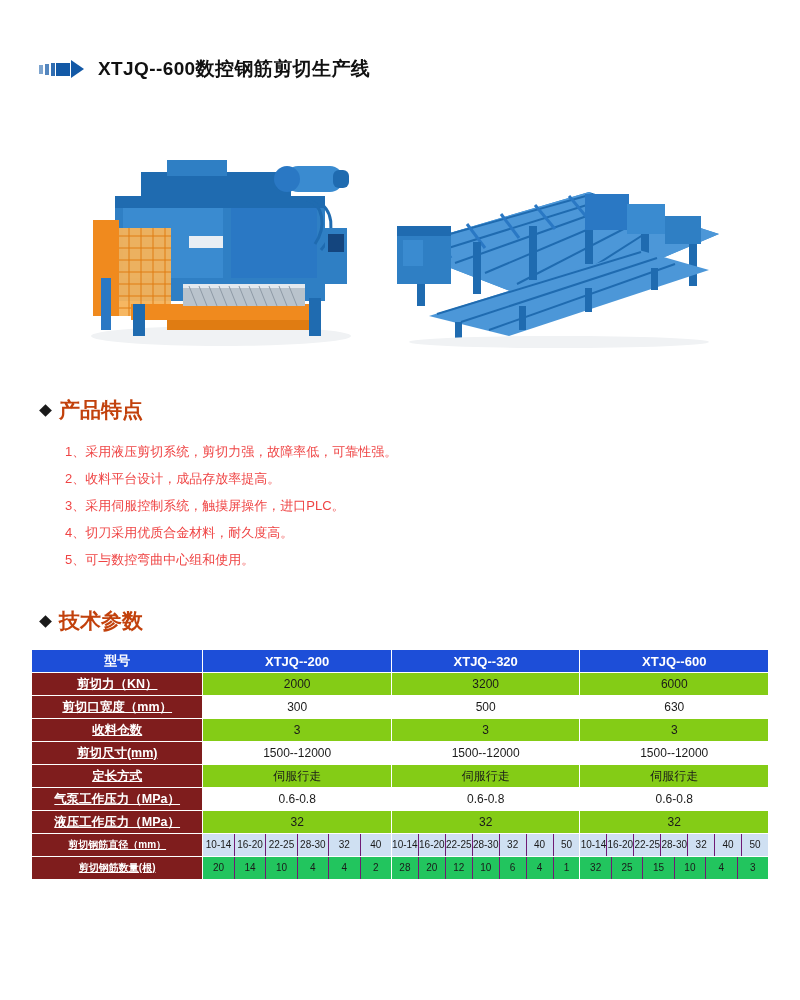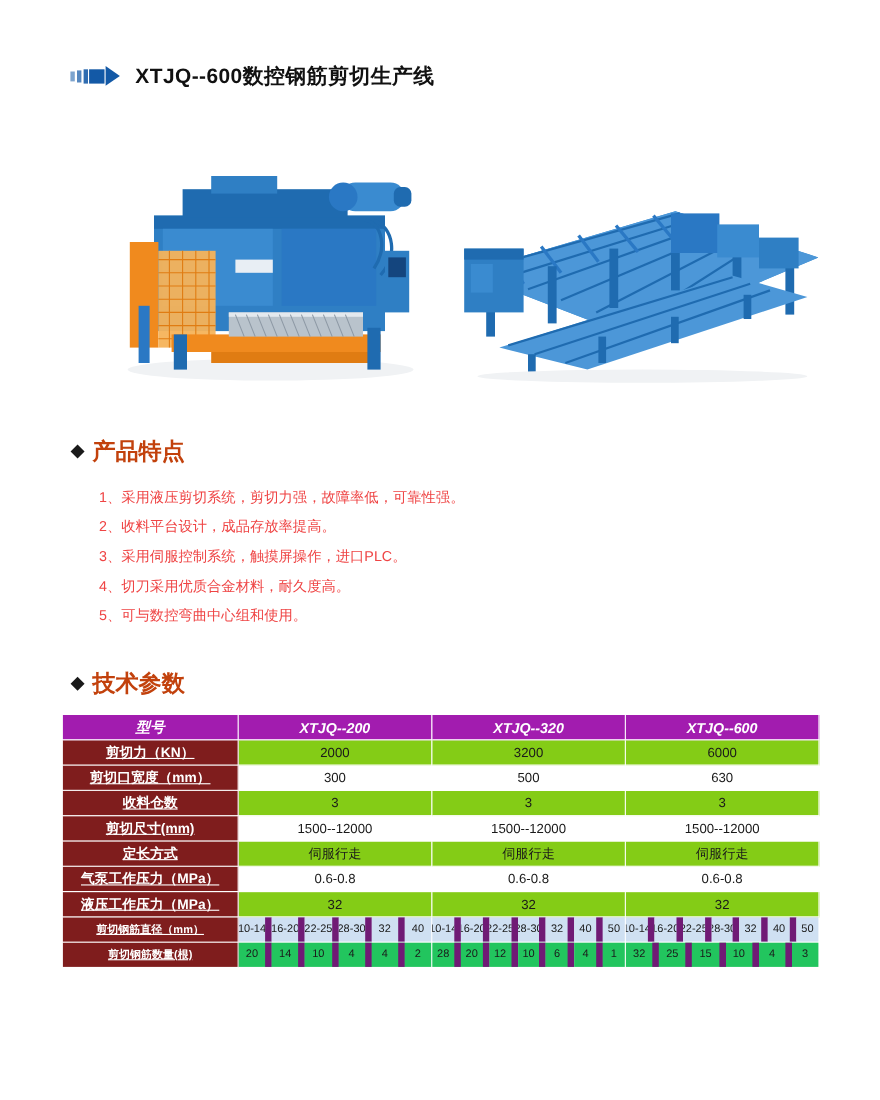--- a/index.html
+++ b/index.html
@@ -14,21 +14,21 @@
     color: #1a1a1a;
     position: relative;
     overflow: hidden;
   }
 
   .page {
     position: relative;
     width: 800px;
     height: 1000px;
     box-sizing: border-box;
-    padding: 0 56px;
+    padding: 0 31px;
   }
 
   
   .header {
     display: flex;
     align-items: center;
     padding-top: 56px;
     margin-left: 8px;
   }
   .arrow-mark {
@@ -134,41 +134,40 @@
     background: #7f1d1d;
     color: #ffffff;
     font-weight: bold;
     width: 160px;
     font-size: 12.5px;
     text-decoration: underline;
   }
   .val-odd { background: #84cc16; color: #1a1a1a; }
   .val-even { background: #ffffff; color: #1a1a1a; }
   .hdr {
-    background: #a21caf;
+    background: #1d4ed8;
     color: #ffffff;
     font-weight: bold;
     font-size: 13px;
-    font-style: italic;
   }
   .sub td {
     font-size: 10px;
     height: 21px;
   }
   .subgrid {
     display: flex;
     width: 100%;
     height: 100%;
   }
   .subgrid > div {
     flex: 1 1 0;
     display: flex;
     align-items: center;
     justify-content: center;
-    border-right: 6px solid #701a75;
+    border-right: 1px solid #701a75;
     font-size: 10px;
     line-height: 1;
     overflow: hidden;
     white-space: nowrap;
   }
   .subgrid > div:last-child { border-right: none; }
   .row-dia .subgrid > div { background: #cfe0f2; }
   .row-qty .subgrid > div { background: #22c55e; }
   td.nopad { padding: 0; border-left: 1px solid #ffffff; }
 </style>

